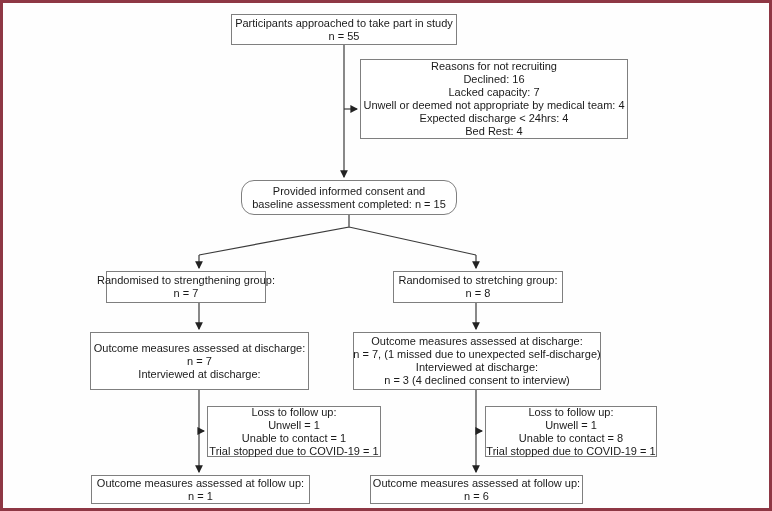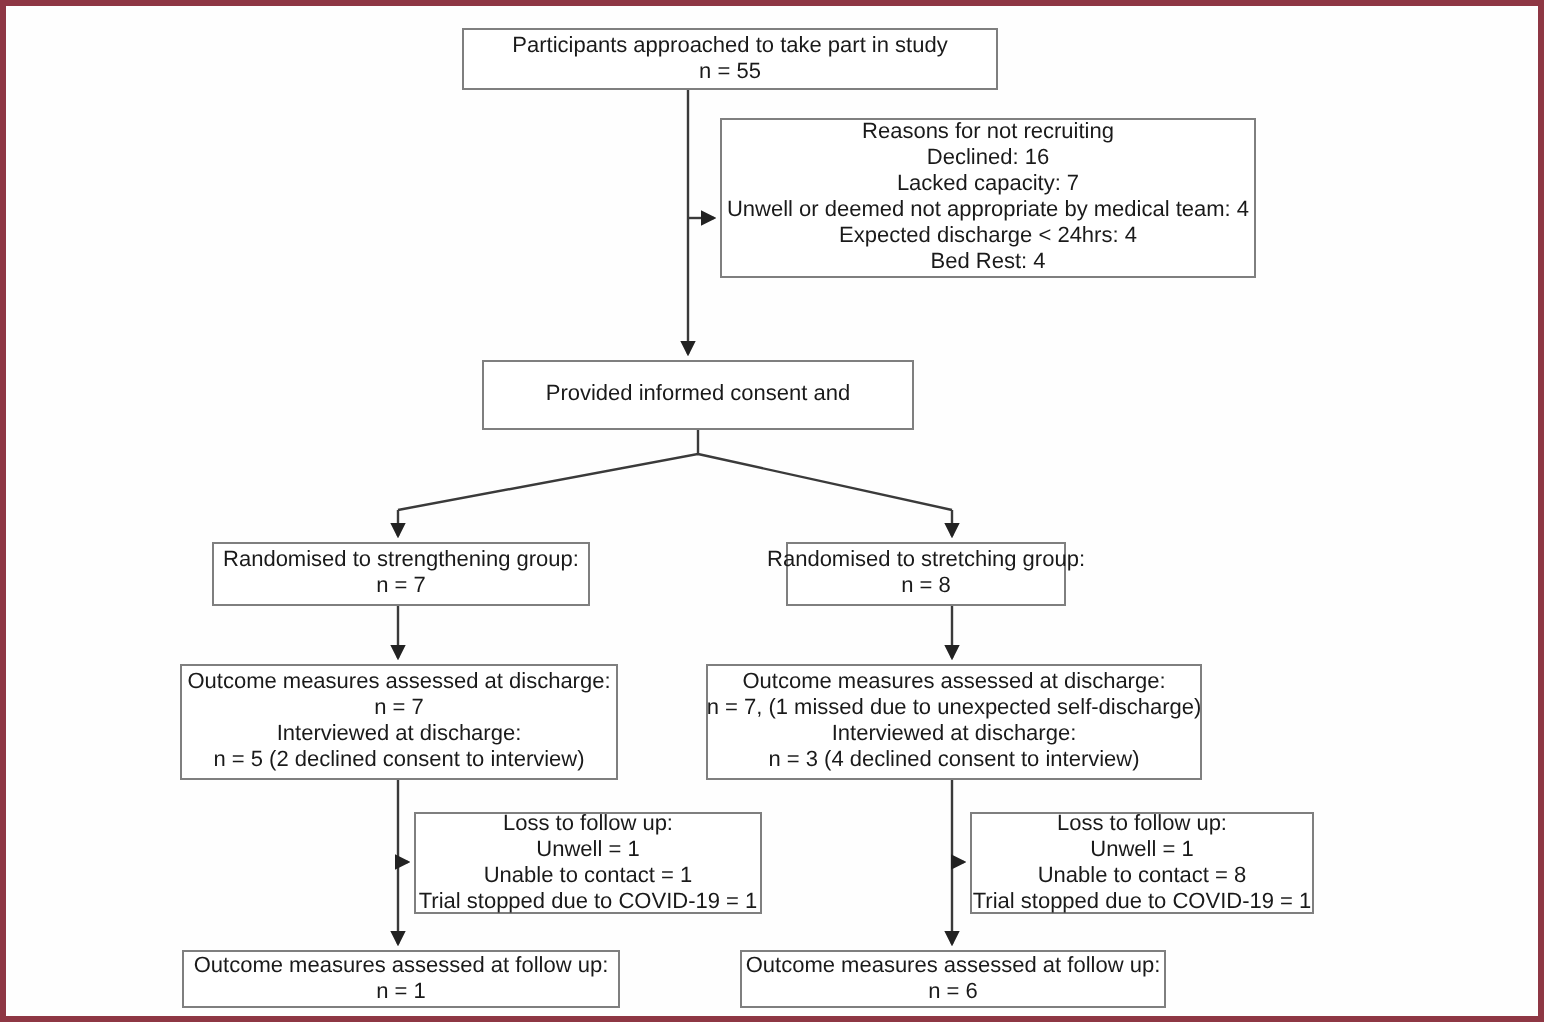--- a/index.html
+++ b/index.html
@@ -30,25 +30,25 @@
     text-align: center;
     display: flex;
     flex-direction: column;
     justify-content: center;
     align-items: center;
   }
   .box .line { white-space: nowrap; }
   .box .spacer { height: 13px; }
 
   
-  #b-approached   { left: 228px; top:  11px; width: 268px; height: 31px; }
+  #b-approached   { left: 228px; top:  11px; width: 226px; height: 31px; }
   #b-reasons      { left: 357px; top:  56px; width: 268px; height: 80px; }
-  #b-consent      { left: 238px; top: 177px; width: 216px; height: 35px; }
-  #b-rand-strength{ left: 103px; top: 268px; width: 189px; height: 32px; }
-  #b-rand-stretch { left: 390px; top: 268px; width: 140px; height: 32px; align-items: center; }
+  #b-consent      { left: 238px; top: 177px; width: 216px; height: 35px; border-radius: 13px; }
+  #b-rand-strength{ left: 103px; top: 268px; width: 160px; height: 32px; }
+  #b-rand-stretch { left: 390px; top: 268px; width: 170px; height: 32px; align-items: center; }
   #b-dis-strength { left:  87px; top: 329px; width: 219px; height: 58px; }
   #b-dis-stretch  { left: 350px; top: 329px; width: 248px; height: 58px; }
   #b-loss-strength{ left: 204px; top: 403px; width: 174px; height: 51px; }
   #b-loss-stretch { left: 482px; top: 403px; width: 172px; height: 51px; }
   #b-fu-strength  { left:  88px; top: 472px; width: 219px; height: 29px; }
   #b-fu-stretch   { left: 367px; top: 472px; width: 213px; height: 29px; }
 </style>
 </head>
 <body>
 
@@ -91,37 +91,37 @@
     <div class="spacer"></div>
     <div class="line">Declined: 16</div>
     <div class="line">Lacked capacity: 7</div>
     <div class="line">Unwell or deemed not appropriate by medical team: 4</div>
     <div class="line">Expected discharge &lt; 24hrs: 4</div>
     <div class="line">Bed Rest: 4</div>
   </div>
 
   <div class="box" id="b-consent">
     <div class="line">Provided informed consent and</div>
+    <div class="line">baseline assessment completed: n = 15</div>
   </div>
 
   <div class="box" id="b-rand-strength">
     <div class="line">Randomised to strengthening group:</div>
     <div class="line">n = 7</div>
   </div>
 
   <div class="box" id="b-rand-stretch">
     <div class="line">Randomised to stretching group:</div>
     <div class="line">n = 8</div>
   </div>
 
   <div class="box" id="b-dis-strength">
     <div class="line">Outcome measures assessed at discharge:</div>
     <div class="line">n = 7</div>
     <div class="line">Interviewed at discharge:</div>
-    <div class="line">n = 5 (2 declined consent to interview)</div>
   </div>
 
   <div class="box" id="b-dis-stretch">
     <div class="line">Outcome measures assessed at discharge:</div>
     <div class="line">n = 7, (1 missed due to unexpected self-discharge)</div>
     <div class="line">Interviewed at discharge:</div>
     <div class="line">n = 3 (4 declined consent to interview)</div>
   </div>
 
   <div class="box" id="b-loss-strength">

